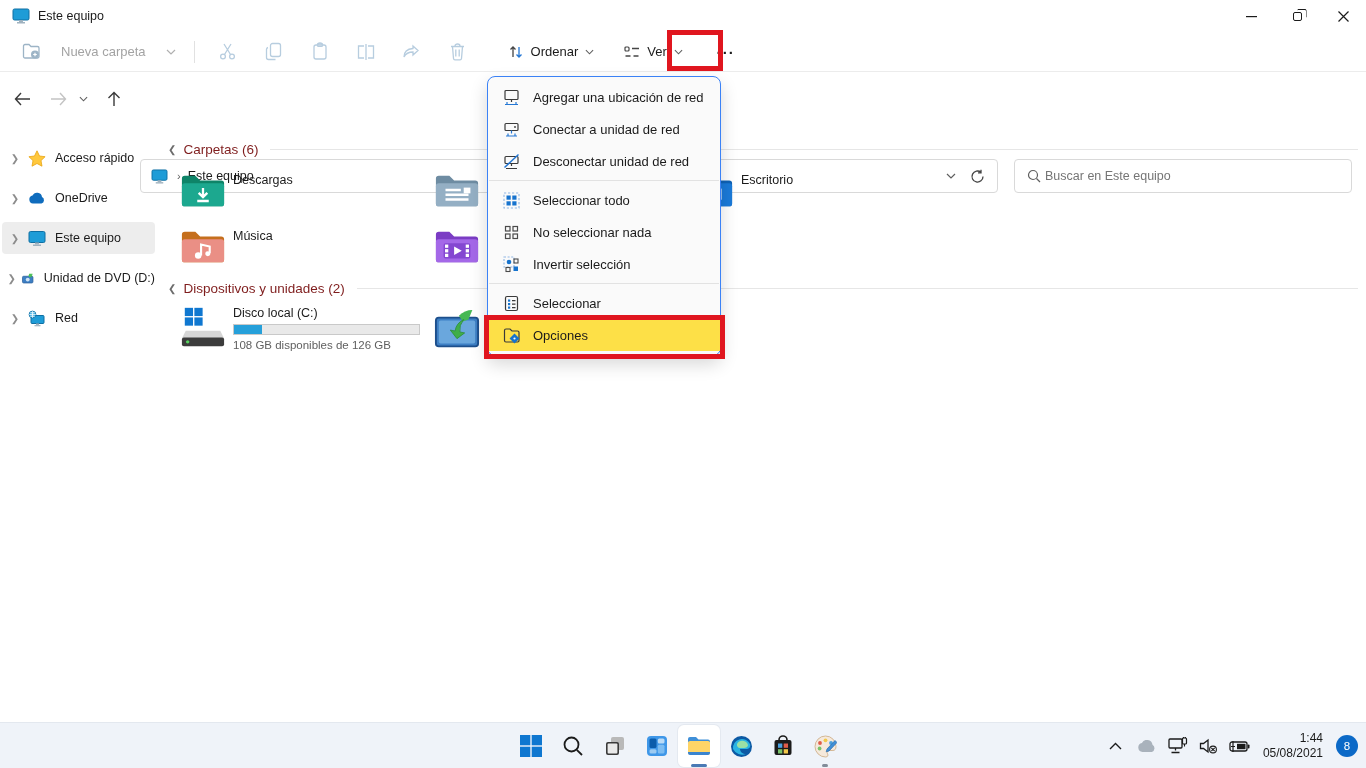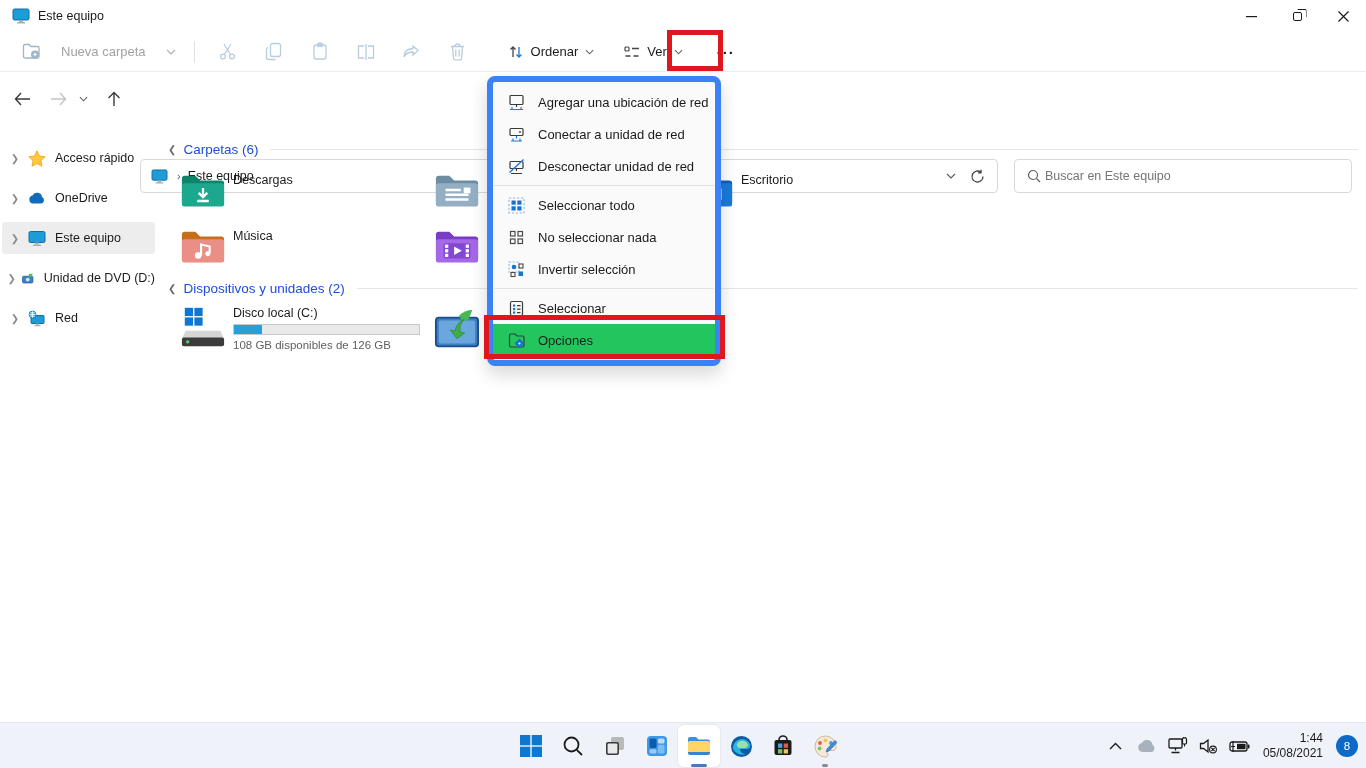--- a/index.html
+++ b/index.html
@@ -46,36 +46,36 @@
   .side-item { position:absolute; left:2px; width:153px; height:32px; display:flex; align-items:center; border-radius:4px; }
   .side-item.selected { background:#ededed; }
   .side-item .chev { width:26px; text-align:center; color:#8c8c8c; font-size:10px; }
   .side-item .sic { width:18px; height:17px; margin-right:9px; }
   .side-item .lbl { font-size:12.5px; white-space:nowrap; }
 
   
   #main { position:absolute; left:157px; top:130px; width:1209px; height:566px; }
   .group-header { position:absolute; left:11px; display:flex; align-items:center; width:1190px; }
   .group-header .gchev { color:#6c6c6c; font-size:10px; margin-right:7px; }
-  .group-header .gtxt { color:#1d4ed8; font-size:13.5px; white-space:nowrap; }
+  .group-header .gtxt { color:#7f1d1d; font-size:13.5px; white-space:nowrap; }
   .group-header .gline { flex:1; height:1px; background:#e6e6e6; margin-left:12px; }
   .tile { position:absolute; width:246px; height:50px; }
   .tile .ticon { position:absolute; left:0; top:0; width:46px; height:44px; }
   .tile .tname { position:absolute; left:53px; top:5px; font-size:12.5px; white-space:nowrap; }
   .drive-tile .tname { top:1px; }
   .drive-tile .bar { position:absolute; left:53px; top:19px; width:187px; height:11px; background:#e9e9e9; border:1px solid #c9c9c9; }
   .drive-tile .bar .fill { height:100%; background:#26a0da; }
   .drive-tile .tdetails { position:absolute; left:53px; top:34px; font-size:11.5px; color:#606060; white-space:nowrap; }
 
   
-  #moremenu { position:absolute; left:487px; top:76px; width:234px; background:#fafafa; border:6px solid #3b82f6;
+  #moremenu { position:absolute; left:487px; top:76px; width:234px; background:#fafafa; border:1px solid #3b82f6;
      border-radius:8px; box-shadow:0 8px 18px rgba(0,0,0,.16); padding:4px 0; z-index:50; }
   .menu-item { height:32px; display:flex; align-items:center; padding-left:14px; font-size:13px; }
   .menu-item .mic { width:19px; height:19px; margin-right:12px; flex:0 0 auto; }
-  .menu-item.hl { background:#22c55e; }
+  .menu-item.hl { background:#fde047; }
   .menu-sep { height:1px; background:#e2e2e2; margin:3px 1px; }
 
   
   .annotation { position:absolute; border:5px solid #e0161f; z-index:100; pointer-events:none; }
   #anno-more { left:667px; top:30px; width:56px; height:41px; }
   #anno-opciones { left:484px; top:315px; width:241px; height:44px; }
 
   
   #statusbar { position:absolute; left:0; top:696px; width:1366px; height:26px; border-top:1px solid #ececec;
      display:flex; align-items:center; }

